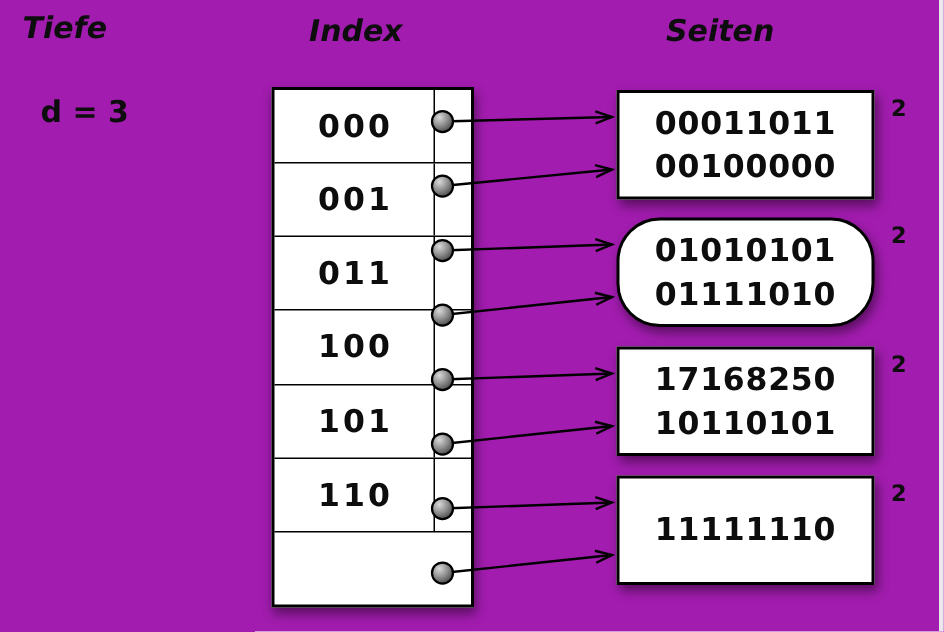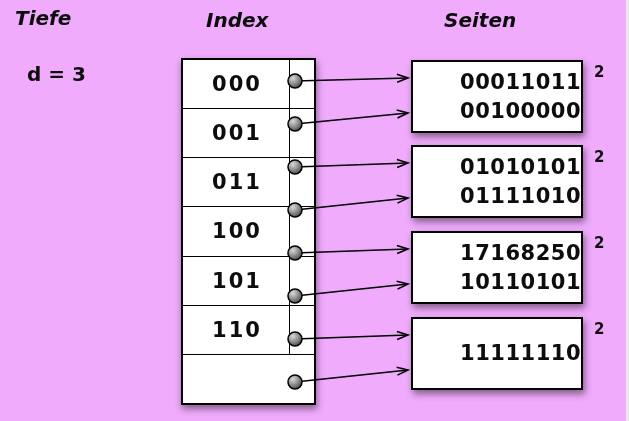--- a/index.html
+++ b/index.html
@@ -1,21 +1,21 @@
 <!DOCTYPE html>
 <html><head>
 <meta charset="utf-8">
 <style>
   * { box-sizing: border-box; margin: 0; padding: 0; }
   html, body { background: #ffffff; }
   .stage {
     position: relative;
     width: 629px;
     height: 421px;
-    background: #f0abfc;
+    background: #a21caf;
     font-family: "DejaVu Sans", "Liberation Sans", sans-serif;
     color: #0d0d0d;
     overflow: hidden;
   }
   .hdr {
     position: absolute;
     font-style: italic;
     font-weight: bold;
     font-size: 20px;
     white-space: nowrap;
@@ -60,29 +60,29 @@
   .page-box {
     position: absolute;
     left: 411px;
     width: 172px;
     height: 73px;
     border: 2.5px solid #000;
     background: #ffffff;
     box-shadow: 2px 4px 7px rgba(0,0,0,0.45);
     display: flex;
     flex-direction: column;
-    align-items: flex-end;
+    align-items: center;
     justify-content: center;
     font-weight: bold;
     font-size: 21px;
     line-height: 29px;
     letter-spacing: 0.5px;
   }
   .page-1 { top: 60px; }
-  .page-2 { top: 145px; }
+  .page-2 { top: 145px; border-radius: 29px; }
   .page-3 { top: 231px; }
   .page-4 { top: 317px; }
   .local-depth {
     position: absolute;
     left: 594px;
     font-weight: bold;
     font-size: 15px;
   }
   .ld-1 { top: 63px; }
   .ld-2 { top: 148px; }

